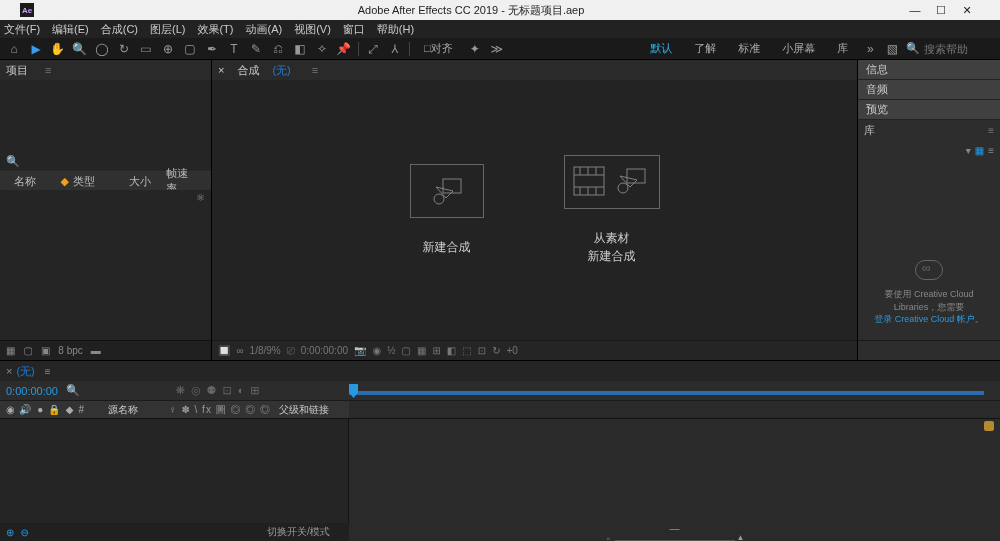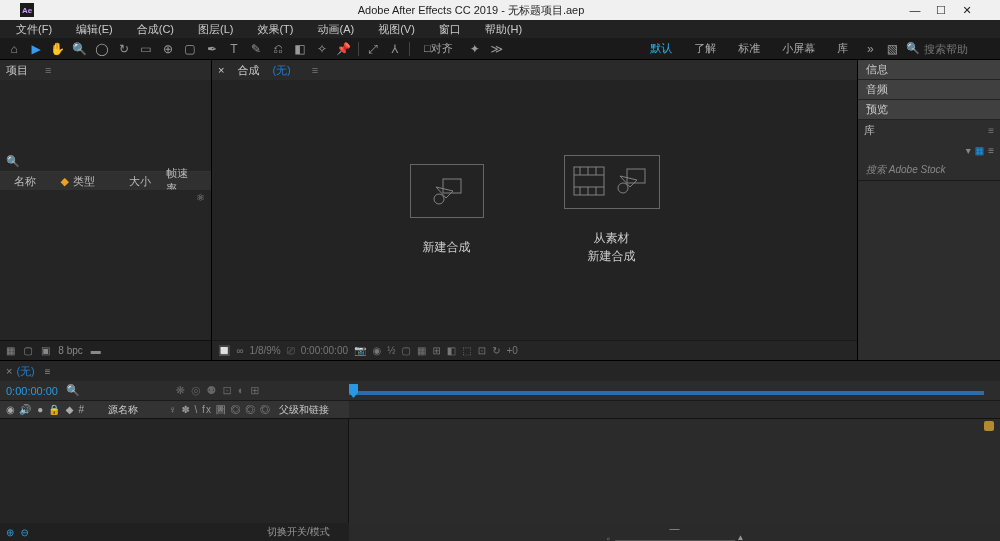--- a/index.html
+++ b/index.html
@@ -7,21 +7,21 @@
   
   
   .titlebar { height: 20px; background: #f0f0f0; display: flex; align-items: center; padding: 0 20px; color: #222; font-size: 11px; text-align: center; }
   .titlebar .app-icon { width: 14px; height: 14px; background: #1a1a1a; margin-right: 6px; display: flex; align-items: center; justify-content: center; font-size: 8px; color: #cb9cff; font-weight: bold; }
   .titlebar .title { flex: 1; }
   .titlebar .winbtns { display: flex; }
   .titlebar .winbtn { width: 26px; height: 18px; display: flex; align-items: center; justify-content: center; font-size: 11px; cursor: default; }
   
   
   .menubar { height: 18px; background: #222; display: flex; align-items: center; padding: 0 4px; font-size: 11px; color: #ccc; }
-  .menubar span { margin-right: 12px; margin-left: 12px; }
+  .menubar span { margin-right: 12px; }
   
   
   .toolbar { height: 22px; background: #1a1a1a; border-bottom: 1px solid #000; display: flex; align-items: center; padding: 0 6px; gap: 6px; }
   .toolbar .tool-icon { width: 16px; height: 16px; display: flex; align-items: center; justify-content: center; font-size: 12px; color: #999; }
   .toolbar .tool-icon.active { color: #389bf0; }
   .toolbar .sep { width: 1px; height: 14px; background: #444; }
   .toolbar .spacer { flex: 1; }
   .toolbar .ws-item { color: #aaa; padding: 0 8px; font-size: 11px; }
   .toolbar .ws-item.active { color: #2db1e6; }
   .toolbar .search { display: flex; align-items: center; gap: 4px; }
@@ -267,21 +267,27 @@
         <span style="margin-left:auto;font-size:10px;color:#777">≡</span>
       </div>
       <div class="head">
         <span></span>
         <span class="iconrow">
           <span>▾</span>
           <span class="active">▦</span>
           <span>≡</span>
         </span>
       </div>
-      <div class="select">搜索 Adobe Stock</div>
+      <div class="body">
+        <div class="cloud-icon"></div>
+        <div class="msg">
+          <span>要使用 Creative Cloud Libraries，您需要</span><br>
+          <span class="link">登录 Creative Cloud 帐户。</span>
+        </div>
+      </div>
       <div class="foot"></div>
     </div>
   </div>
 </div>
 
 <div class="timeline">
   <div class="tabs">
     <div class="tab">
       <span style="color:#888">×</span>
       <span>(无)</span>

